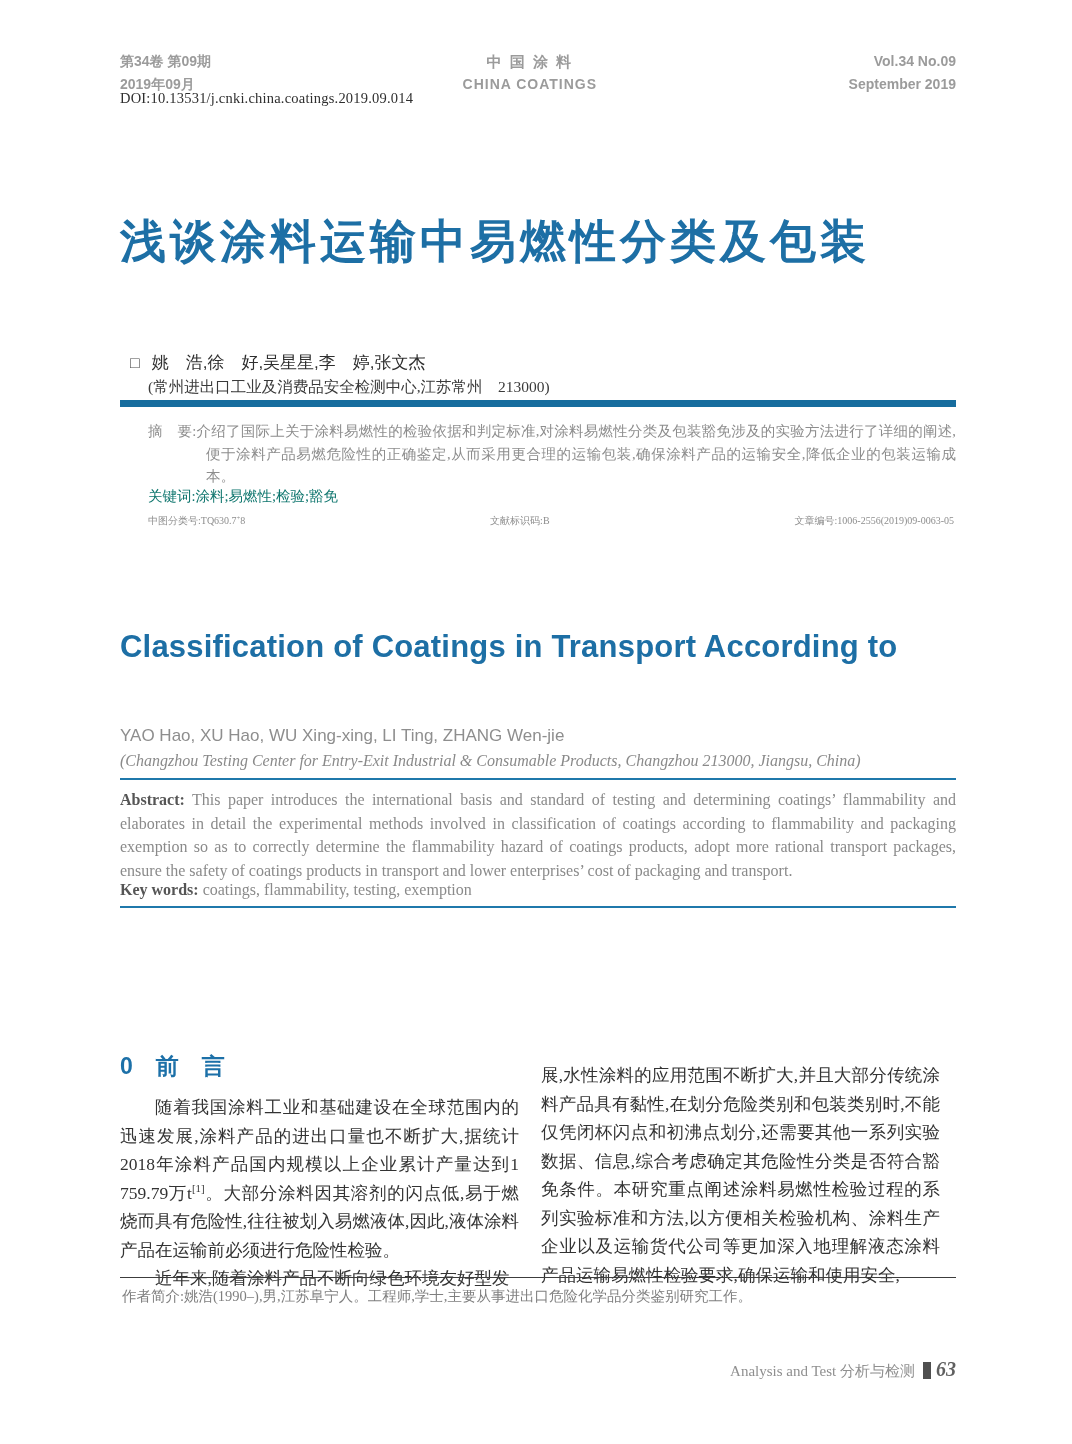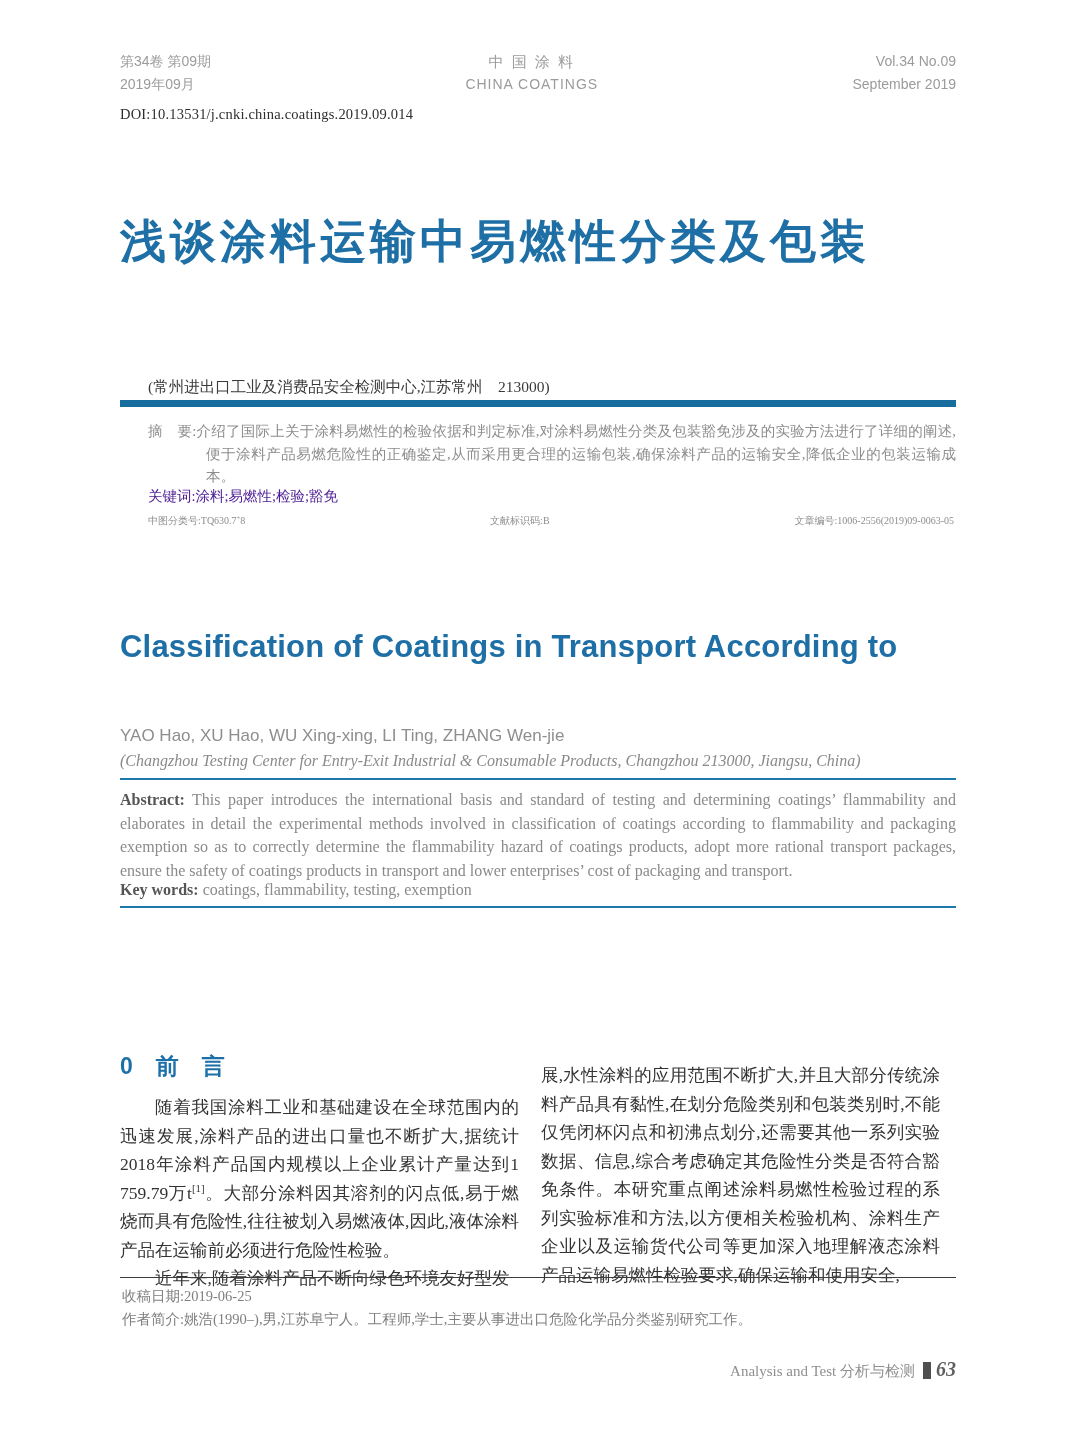--- a/index.html
+++ b/index.html
@@ -8,28 +8,28 @@
     margin:0 auto; overflow:hidden;
     font-family:"Liberation Sans","DejaVu Sans",sans-serif;
     color:#333;
   }
   .abs { position:absolute; }
 
   
   .journal-header {
     top:50px; left:120px; width:836px;
     display:flex; justify-content:space-between; align-items:flex-start;
-    color:#9b9b9b; font-size:14px; line-height:23px;
+    color:#9b9b9b; font-size:14px; line-height:23px;font-weight:bold;
   }
   .journal-header .col-c { text-align:center; }
   .journal-header .col-r { text-align:right; }
   .cn-journal-name { font-size:15px; letter-spacing:2px; }
   .en-journal-name { letter-spacing:1px; }
   .doi-line {
-    top:106px; left:120px;
+    top:90px; left:120px;
     font-family:"Liberation Serif","DejaVu Serif",serif;
     font-size:14.5px; color:#2e2e2e; letter-spacing:.2px;
   }
 
   
   .title-cn {
     top:205px; left:120px; width:790px;
     font-size:46px; line-height:72px; font-weight:800;
     color:#1d6fa5; letter-spacing:4px;
   }
@@ -46,21 +46,21 @@
   
   .abstract-cn {
     top:420px; left:148px; width:808px; box-sizing:border-box;
     font-family:"Liberation Serif","DejaVu Serif",serif;
     font-size:14.5px; line-height:22.5px; color:#8d8d8d;
     text-align:justify; padding-left:58px; text-indent:-58px;
   }
   .keywords-cn {
     top:487px; left:148px; width:808px;
     font-family:"Liberation Serif","DejaVu Serif",serif;
-    font-size:14.5px; color:#4c1d95;
+    font-size:14.5px; color:#0f766e;
   }
   .clc-row {
     top:514px; left:148px; width:806px;
     display:flex; justify-content:space-between;
     font-family:"Liberation Serif","DejaVu Serif",serif;
     font-size:10px; color:#8d8d8d;
   }
   sup { font-size:.62em; vertical-align:super; line-height:0; }
 
   
@@ -146,20 +146,21 @@
     <div class="col-r">
       <div>Vol.34 No.09</div>
       <div>September 2019</div>
     </div>
   </div>
   <div class="abs doi-line">DOI:10.13531/j.cnki.china.coatings.2019.09.014</div>
 
   <div class="abs title-cn">
     <div>浅谈涂料运输中易燃性分类及包装</div>
   </div>
+  <div class="abs authors-cn"><span class="author-marker">□</span><span>姚　浩,徐　好,吴星星,李　婷,张文杰</span></div>
   <div class="abs affil-cn">(常州进出口工业及消费品安全检测中心,江苏常州　213000)</div>
 
   <div class="abs blue-bar"></div>
 
   <div class="abs abstract-cn"><span>摘　要:</span><span>介绍了国际上关于涂料易燃性的检验依据和判定标准,对涂料易燃性分类及包装豁免涉及的实验方法进行了详细的阐述,便于涂料产品易燃危险性的正确鉴定,从而采用更合理的运输包装,确保涂料产品的运输安全,降低企业的包装运输成本。</span></div>
   <div class="abs keywords-cn"><span>关键词:</span><span>涂料;易燃性;检验;豁免</span></div>
   <div class="abs clc-row">
     <div><span>中图分类号:</span><span>TQ630.7</span><sup>+</sup><span>8</span></div>
     <div><span>文献标识码:</span><span>B</span></div>
     <div><span>文章编号:</span><span>1006-2556(2019)09-0063-05</span></div>
@@ -184,19 +185,18 @@
       <p><span>随着我国涂料工业和基础建设在全球范围内的迅速发展,涂料产品的进出口量也不断扩大,据统计2018年涂料产品国内规模以上企业累计产量达到1 759.79万t</span><sup>[1]</sup><span>。大部分涂料因其溶剂的闪点低,易于燃烧而具有危险性,往往被划入易燃液体,因此,液体涂料产品在运输前必须进行危险性检验。</span></p>
       <p>近年来,随着涂料产品不断向绿色环境友好型发</p>
     </div>
     <div class="body-col col-right">
       <p class="no-indent">展,水性涂料的应用范围不断扩大,并且大部分传统涂料产品具有黏性,在划分危险类别和包装类别时,不能仅凭闭杯闪点和初沸点划分,还需要其他一系列实验数据、信息,综合考虑确定其危险性分类是否符合豁免条件。本研究重点阐述涂料易燃性检验过程的系列实验标准和方法,以方便相关检验机构、涂料生产企业以及运输货代公司等更加深入地理解液态涂料产品运输易燃性检验要求,确保运输和使用安全,</p>
     </div>
   </div>
 
   <div class="abs foot-rule"></div>
   <div class="abs footnote">
-    <div><span>收稿日期:</span><span>2019-06-25</span></div>
     <div><span>作者简介:</span><span>姚浩(1990–),男,江苏阜宁人。工程师,学士,主要从事进出口危险化学品分类鉴别研究工作。</span></div>
   </div>
 
   <div class="abs page-footer"><span>Analysis and Test</span>&nbsp;<span>分析与检测</span><span class="footer-bar"></span><span class="page-number">63</span></div>
 
 </div>
 
 </body></html>

